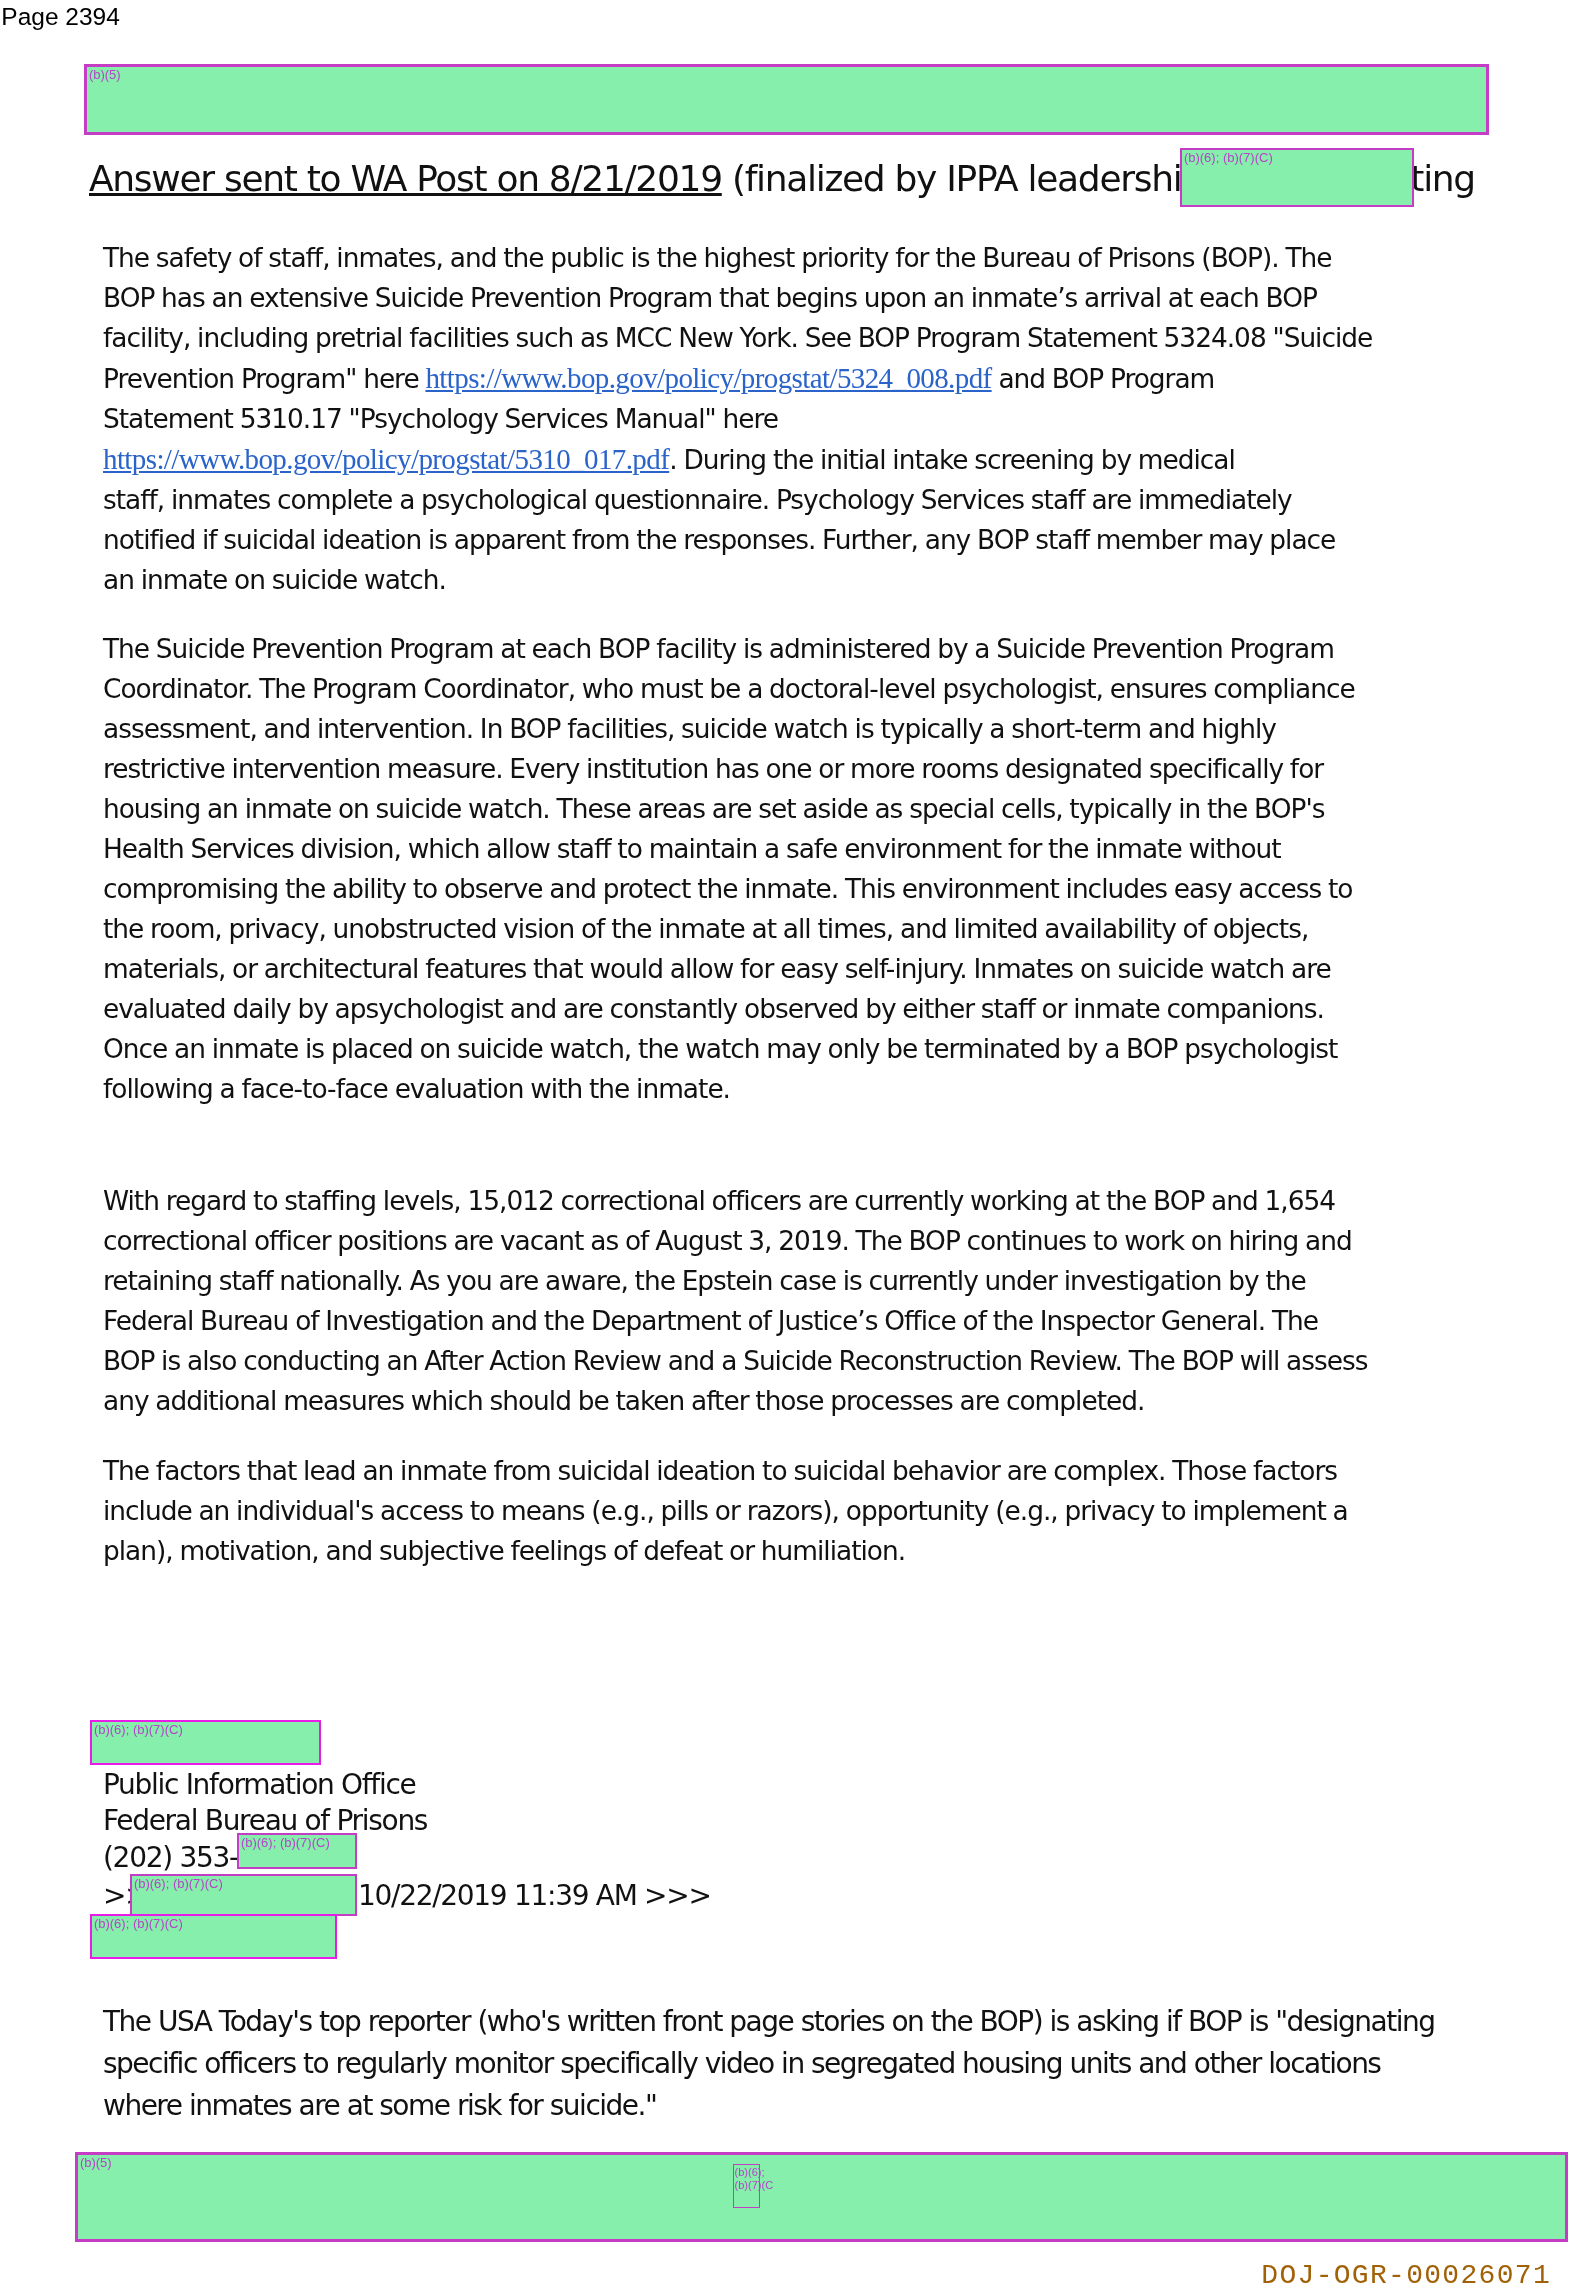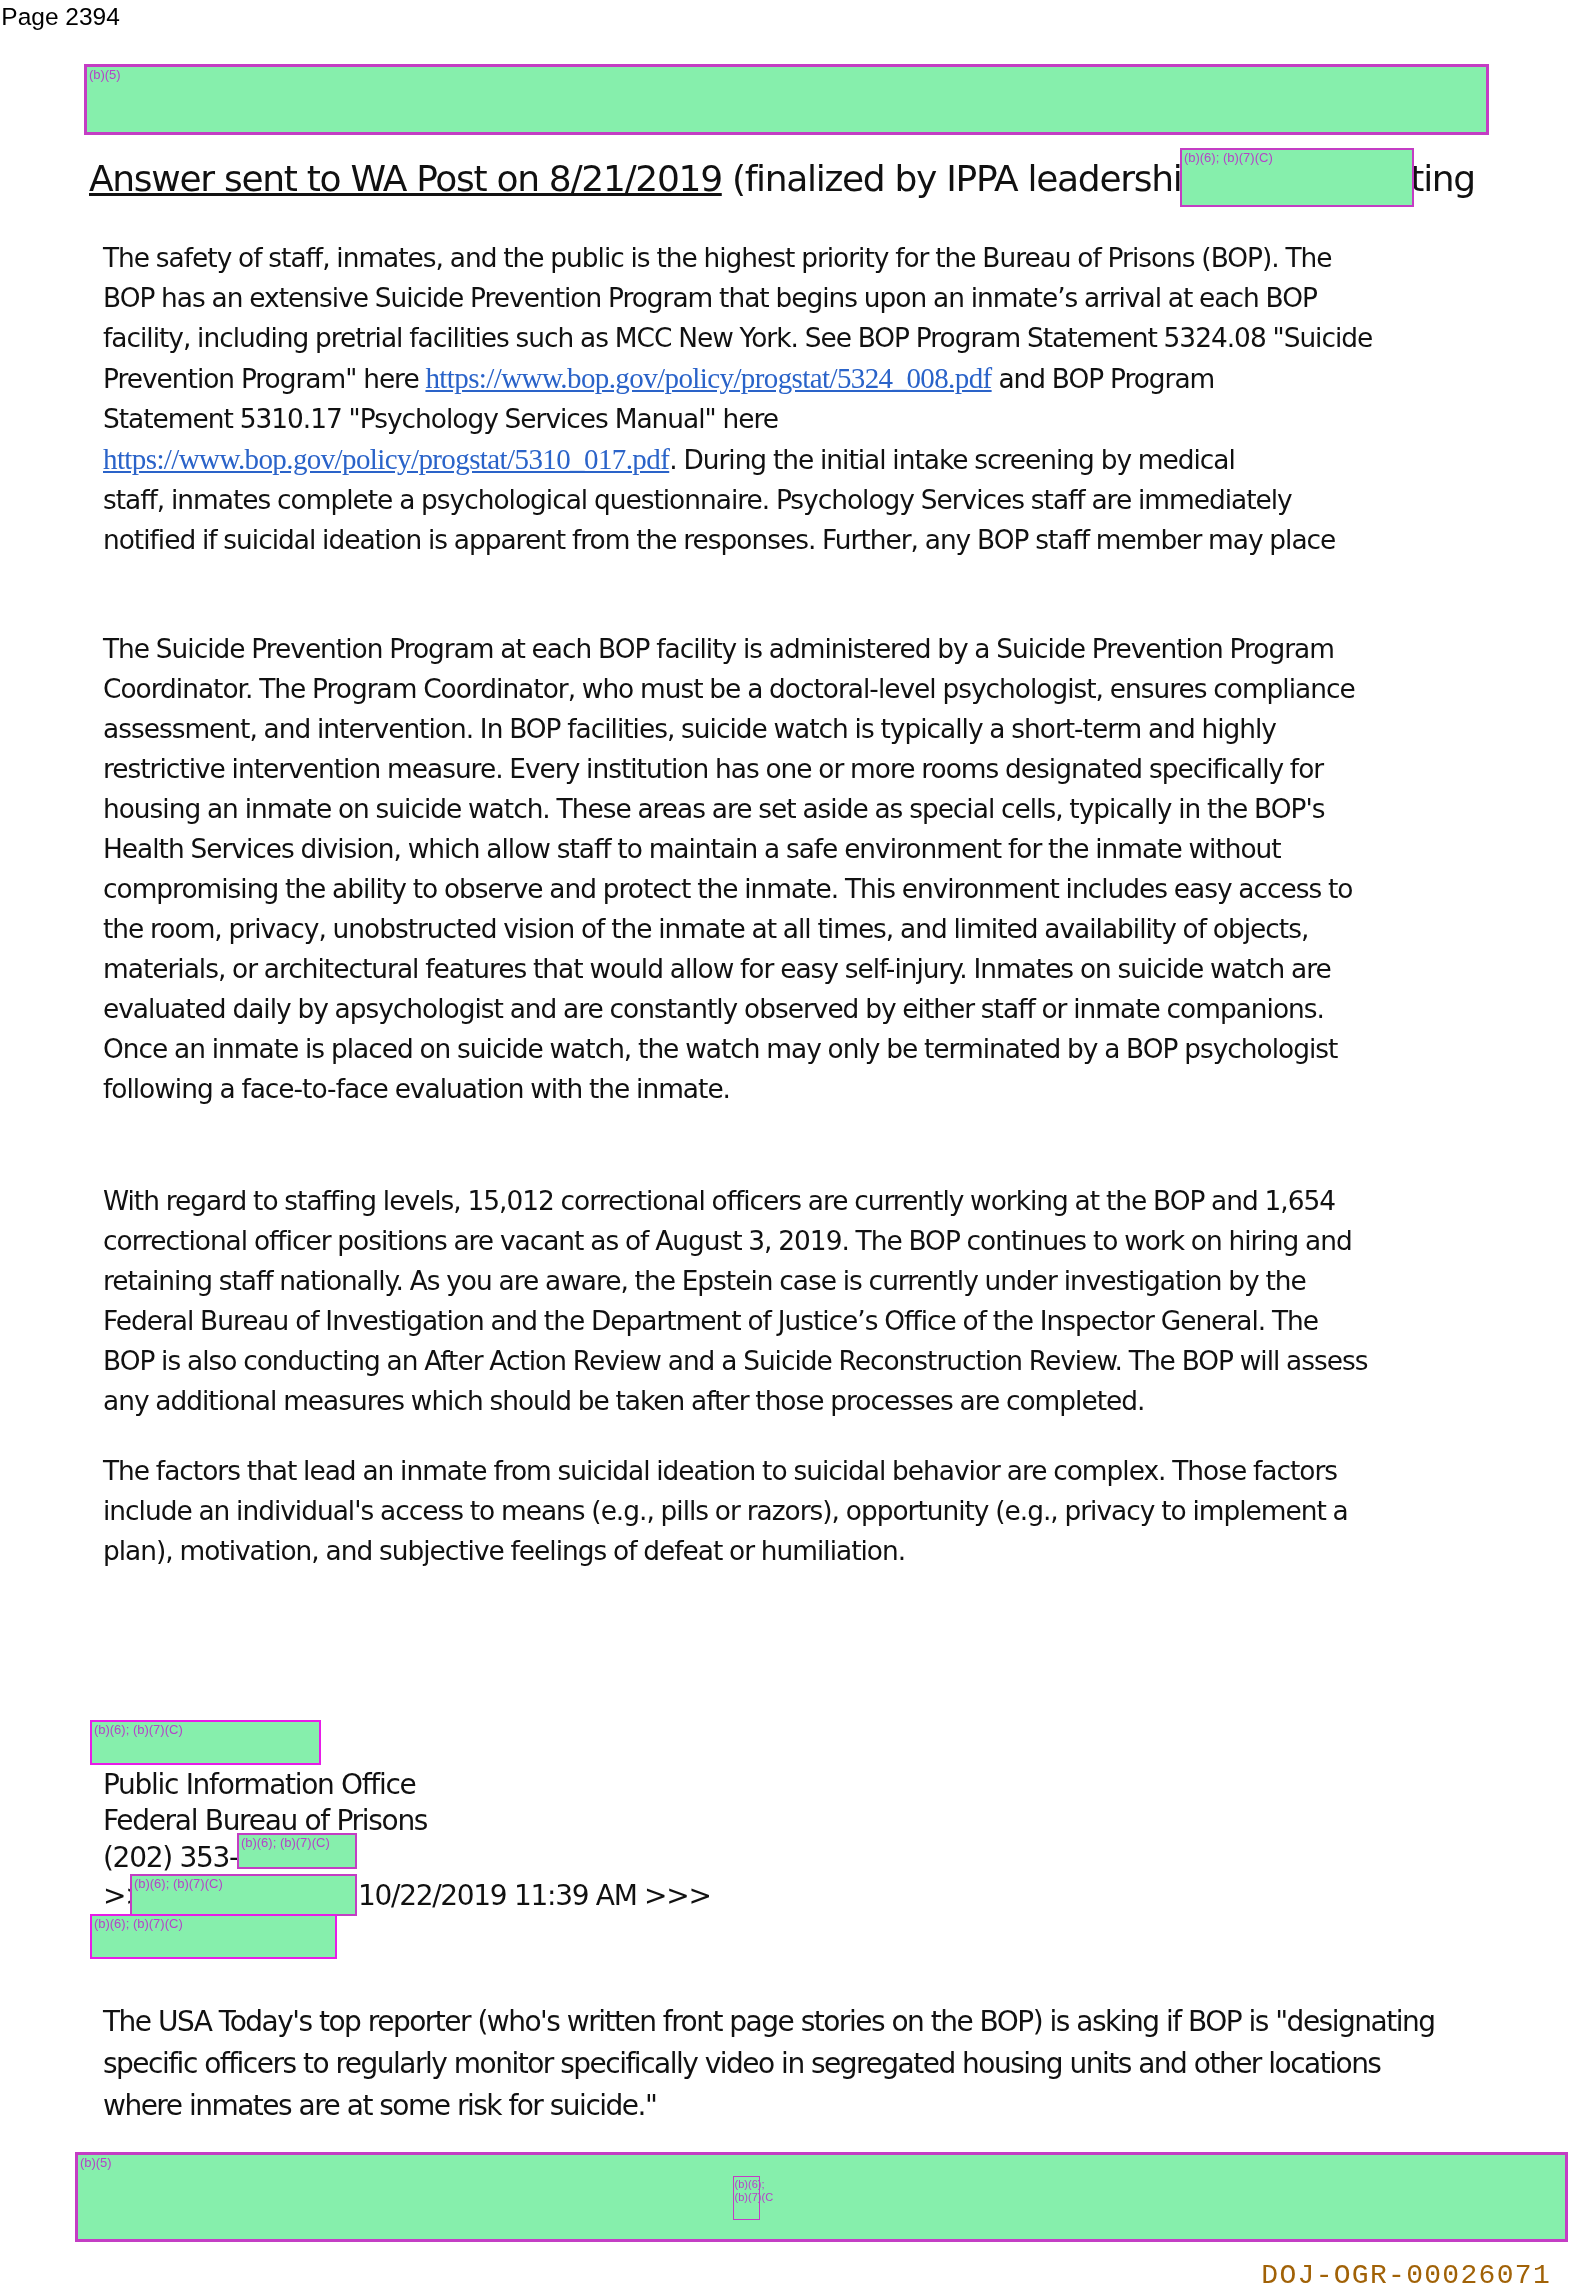--- a/index.html
+++ b/index.html
@@ -37,20 +37,21 @@
 
 <div class="para body-text" style="top:238px;">
   <span class="line">The safety of staff, inmates, and the public is the highest priority for the Bureau of Prisons (BOP).  The</span>
   <span class="line">BOP has an extensive Suicide Prevention Program that begins upon an inmate’s arrival at each BOP</span>
   <span class="line">facility, including pretrial facilities such as MCC New York.  See BOP Program Statement 5324.08 "Suicide</span>
   <span class="line"><span>Prevention Program" here </span><a class="link">https://www.bop.gov/policy/progstat/5324_008.pdf</a><span> and BOP Program</span></span>
   <span class="line">Statement 5310.17 "Psychology Services Manual" here</span>
   <span class="line"><a class="link">https://www.bop.gov/policy/progstat/5310_017.pdf</a><span>.  During the initial intake screening by medical</span></span>
   <span class="line">staff, inmates complete a psychological questionnaire.  Psychology Services staff are immediately</span>
   <span class="line">notified if suicidal ideation is apparent from the responses.  Further, any BOP staff member may place</span>
+  <span class="line">an inmate on suicide watch.</span>
 </div>
 
 <div class="para body-text" style="top:629px;">
   <span class="line">The Suicide Prevention Program at each BOP facility is administered by a Suicide Prevention Program</span>
   <span class="line">Coordinator.  The Program Coordinator, who must be a doctoral-level psychologist, ensures compliance</span>
   <span class="line">assessment, and intervention.  In BOP facilities, suicide watch is typically a short-term and highly</span>
   <span class="line">restrictive intervention measure.  Every institution has one or more rooms designated specifically for</span>
   <span class="line">housing an inmate on suicide watch. These areas are set aside as special cells, typically in the BOP's</span>
   <span class="line">Health Services division, which allow staff to maintain a safe environment for the inmate without</span>
   <span class="line">compromising the ability to observe and protect the inmate. This environment includes easy access to</span>
@@ -95,20 +96,20 @@
 </div>
 
 <div class="quote">
   <span class="line">The USA Today's top reporter (who's written front page stories on the BOP) is asking if BOP is "designating</span>
   <span class="line">specific officers to regularly monitor specifically video in segregated housing units and other locations</span>
   <span class="line">where inmates are at some risk for suicide."</span>
 </div>
 
 <div class="redact" style="left:75px; top:2152px; width:1493px; height:90px;">
   <span class="redact-label">(b)(5)</span>
-  <div class="redact" style="left:655px; top:9px; width:26px; height:44px; border-width:1.9px; width:27px;margin-top:12px;">
+  <div class="redact" style="left:655px; top:9px; width:26px; height:44px; border-width:1.9px; width:27px;">
     <span class="redact-label" style="left:0.6px; top:0.6px; font-size:11px; line-height:13px;">(b)(6);</span>
     <span class="redact-label" style="left:0.6px; top:13.5px; font-size:11px; line-height:13px;">(b)(7)(C</span>
   </div>
 </div>
 
 <div class="abs bates">DOJ-OGR-00026071</div>
 
 
 </body></html>

